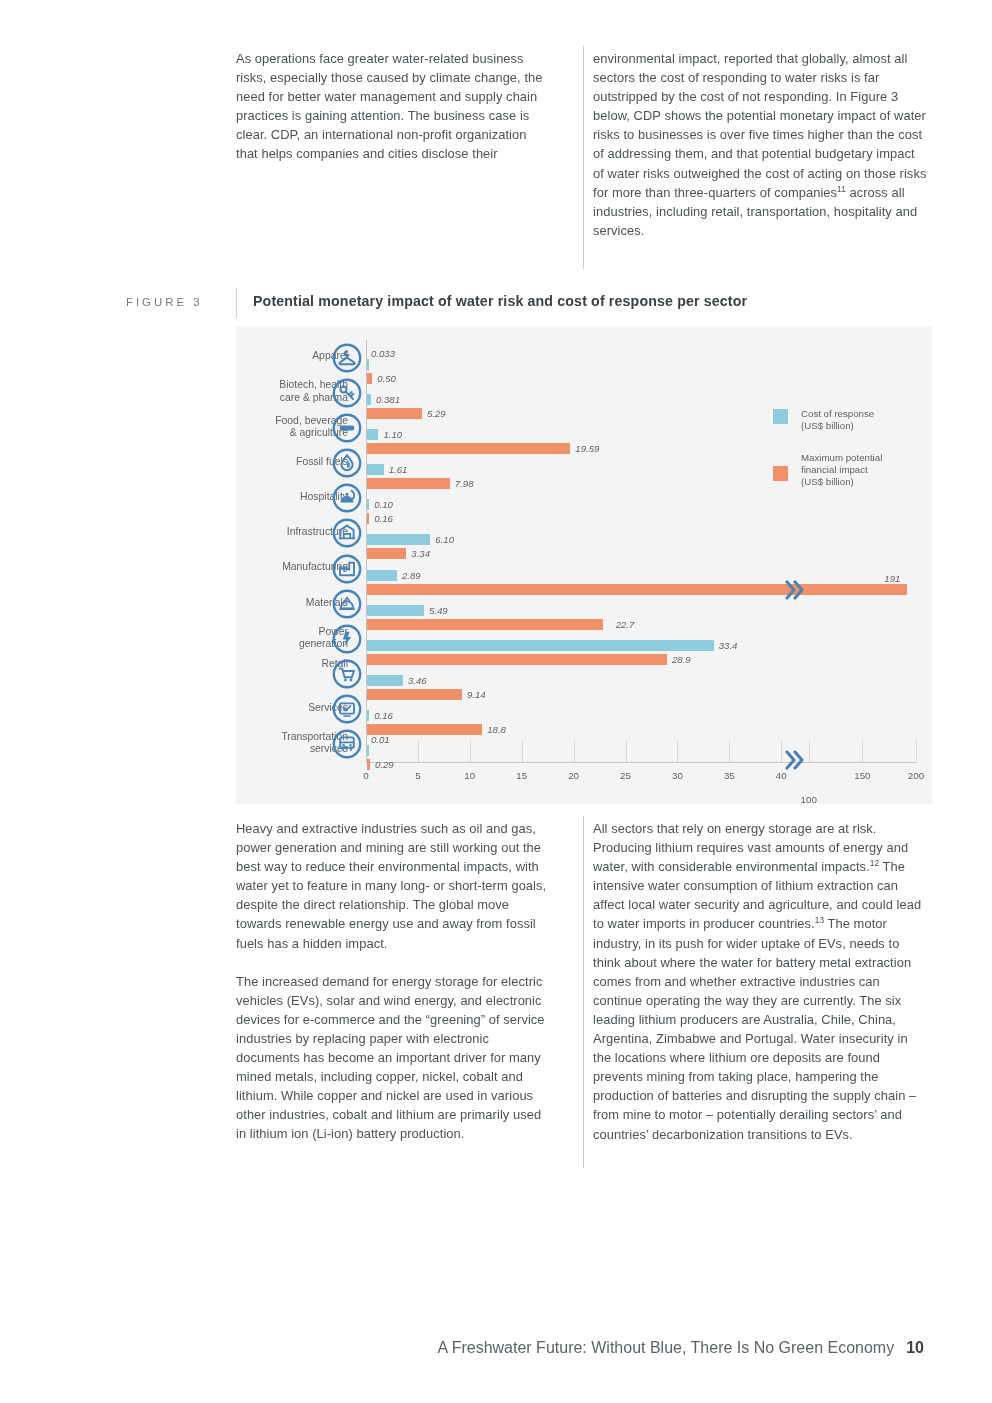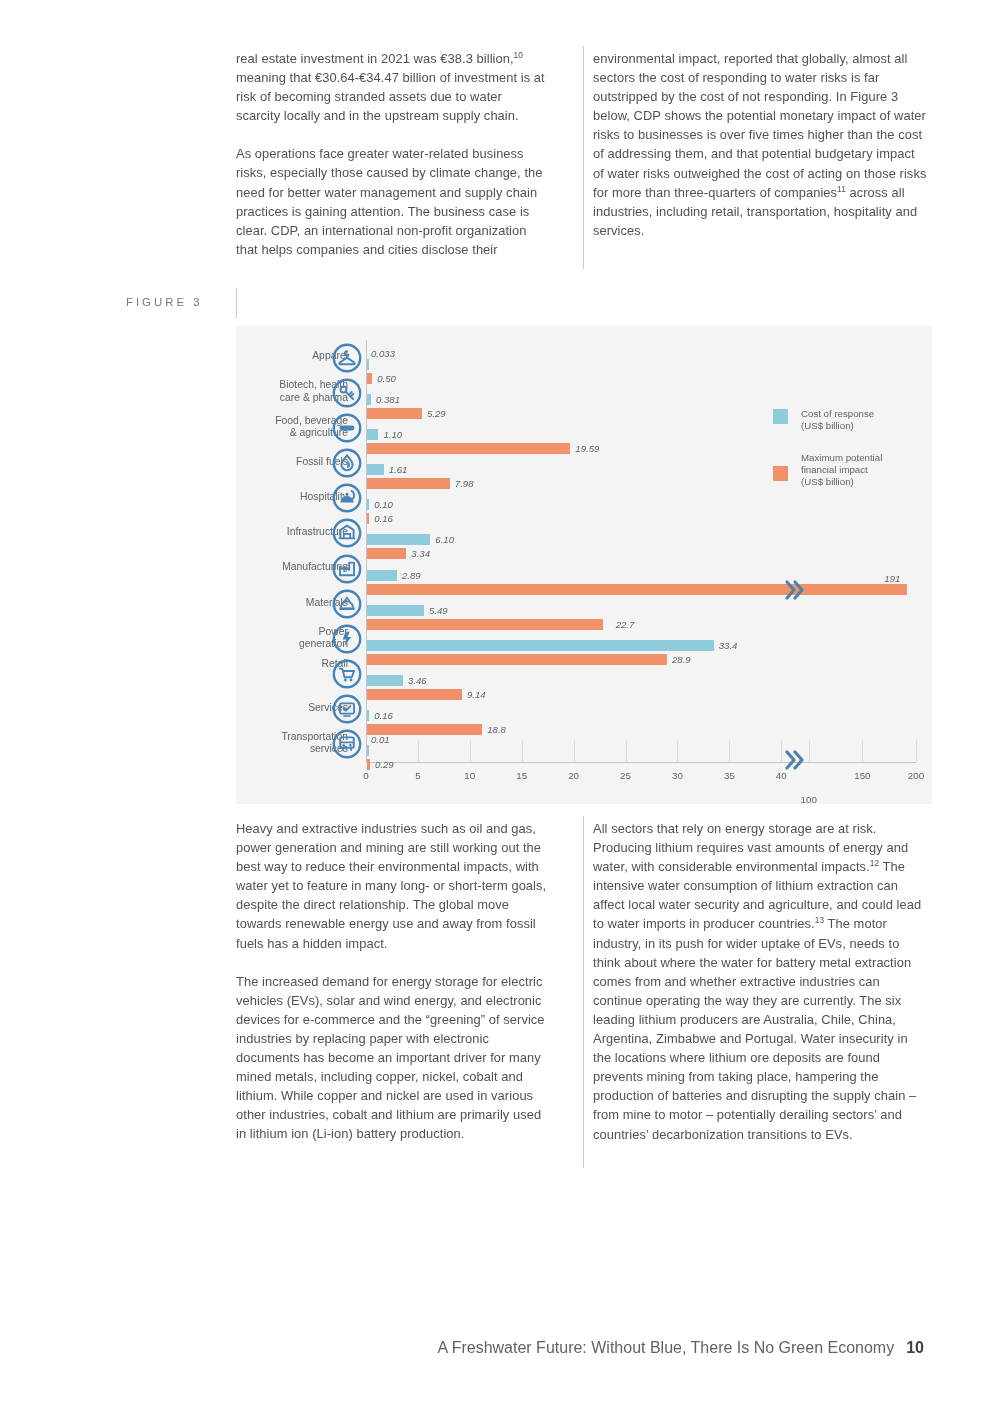--- a/index.html
+++ b/index.html
@@ -118,31 +118,31 @@
   .footer .pg{font-weight:bold;margin-left:12px;color:#3b4145;}
 </style>
 </head>
 <body>
 
 <div class="page">
 
   <div class="vrule vrule-top"></div>
   <div class="top-block">
     <div class="col left col-text">
-      <p id="t-l-0">real estate investment in 2021 was €38.3 billion,<sup>10</sup> meaning that €30.64-€34.47 billion of investment is at risk of becoming stranded assets due to water scarcity locally and in the upstream supply chain.</p>
       <p id="t-l-1">As operations face greater water-related business risks, especially those caused by climate change, the need for better water management and supply chain practices is gaining attention. The business case is clear. CDP, an international non-profit organization that helps companies and cities disclose their</p>
     </div>
     <div class="col right col-text">
       <p id="t-r-0">environmental impact, reported that globally, almost all sectors the cost of responding to water risks is far outstripped by the cost of not responding. In Figure 3 below, CDP shows the potential monetary impact of water risks to businesses is over five times higher than the cost of addressing them, and that potential budgetary impact of water risks outweighed the cost of acting on those risks for more than three-quarters of companies<sup>11</sup> across all industries, including retail, transportation, hospitality and services.</p>
     </div>
   </div>
 
   <div class="fig-header">
     <div class="fig-label">FIGURE 3</div>
     <div class="fig-rule"></div>
+    <div class="fig-title">Potential monetary impact of water risk and cost of response per sector</div>
   </div>
 
   <div class="chart-panel">
     <div class="chart-inner">
       <div class="ylabels">
           <div class="ylabel" style="top: 24.4333px;">
             <div>Apparel</div>
           </div>
           <div class="ylabel" style="top: 53.45px;">
             <div>Biotech, health</div>

